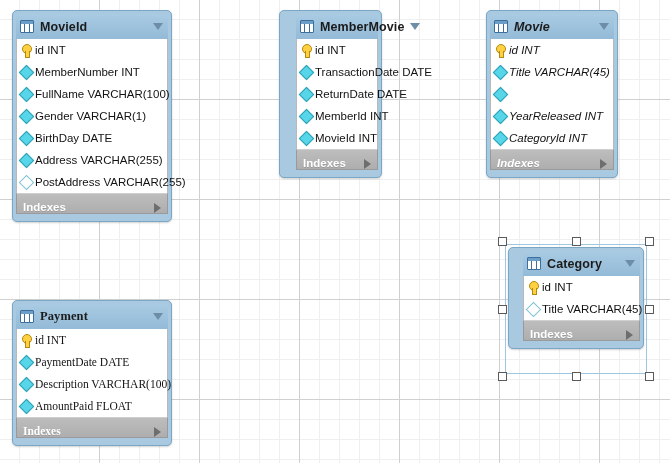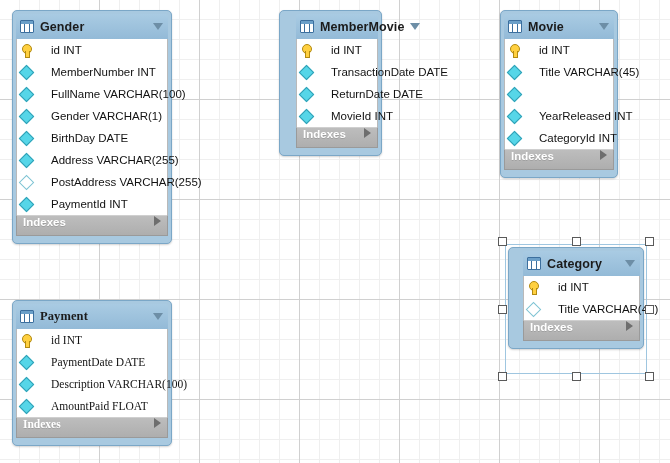--- a/index.html
+++ b/index.html
@@ -104,21 +104,21 @@
     height: 22px;
     display: flex;
     align-items: center;
     padding-left: 4px;
     white-space: nowrap;
   }
 
   .col-name {
     font-size: 11.5px;
     color: #121212;
-    margin-left: 19px;
+    margin-left: 3px;
   }
 
   
   .ico-key {
     position: relative;
     width: 11px;
     height: 13px;
     flex: 0 0 auto;
   }
   .ico-key::before {
@@ -150,21 +150,21 @@
   }
   .ico-diamond.hollow {
     background: #ffffff;
     border: 1px solid #7fc4d4;
   }
 
   
   .tbl-footer {
     height: 21px;
     display: flex;
-    align-items: flex-start;
+    align-items: flex-end;
     padding: 0 6px 0 6px;
     background: linear-gradient(to bottom, #bdbdbd 0%, #aeaeae 100%);
     border: 1px solid #9a9a9a;
     border-top: 1px solid #cfcfcf;
   }
   .footer-label {
     flex: 1 1 auto;
     font-size: 11.5px;
     font-weight: bold;
     color: #ffffff;
@@ -192,21 +192,21 @@
     border: 1.5px solid #5a5a5a;
   }
 </style>
 </head>
 <body>
 
 <div id="canvas">
     <div class="table-node" style="left: 12px; top: 10px; width: 160px;">
       <div class="tbl-header">
         <span class="tbl-icon"></span>
-        <span class="tbl-title">Gender</span>
+        <span class="tbl-title">MovieId</span>
         <span class="tbl-caret"></span>
       </div>
       <div class="tbl-body">
         <div class="col-row">
           <span class="ico-key"></span>
           <span class="col-name">id INT</span>
         </div>
         <div class="col-row">
           <span class="ico-diamond"></span>
           <span class="col-name">MemberNumber INT</span>
@@ -224,24 +224,20 @@
           <span class="col-name">BirthDay DATE</span>
         </div>
         <div class="col-row">
           <span class="ico-diamond"></span>
           <span class="col-name">Address VARCHAR(255)</span>
         </div>
         <div class="col-row">
           <span class="ico-diamond hollow"></span>
           <span class="col-name">PostAddress VARCHAR(255)</span>
         </div>
-        <div class="col-row">
-          <span class="ico-diamond"></span>
-          <span class="col-name">PaymentId INT</span>
-        </div>
       </div>
       <div class="tbl-footer">
         <span class="footer-label">Indexes</span>
         <span class="footer-caret"></span>
       </div>
     </div>
     <div class="table-node" style="left: 279px; top: 10px; width: 103px; padding-left: 16px;">
       <div class="tbl-header">
         <span class="tbl-icon"></span>
         <span class="tbl-title">MemberMovie</span>
@@ -255,29 +251,33 @@
         <div class="col-row">
           <span class="ico-diamond"></span>
           <span class="col-name">TransactionDate DATE</span>
         </div>
         <div class="col-row">
           <span class="ico-diamond"></span>
           <span class="col-name">ReturnDate DATE</span>
         </div>
         <div class="col-row">
           <span class="ico-diamond"></span>
+          <span class="col-name">MemberId INT</span>
+        </div>
+        <div class="col-row">
+          <span class="ico-diamond"></span>
           <span class="col-name">MovieId INT</span>
         </div>
       </div>
       <div class="tbl-footer">
         <span class="footer-label">Indexes</span>
         <span class="footer-caret"></span>
       </div>
     </div>
-    <div class="table-node" style="left: 500px; top: 10px; width: 118px;">
+    <div class="table-node" style="left: 486px; top: 10px; width: 132px; font-style: italic;">
       <div class="tbl-header">
         <span class="tbl-icon"></span>
         <span class="tbl-title">Movie</span>
         <span class="tbl-caret"></span>
       </div>
       <div class="tbl-body">
         <div class="col-row">
           <span class="ico-key"></span>
           <span class="col-name">id INT</span>
         </div>

